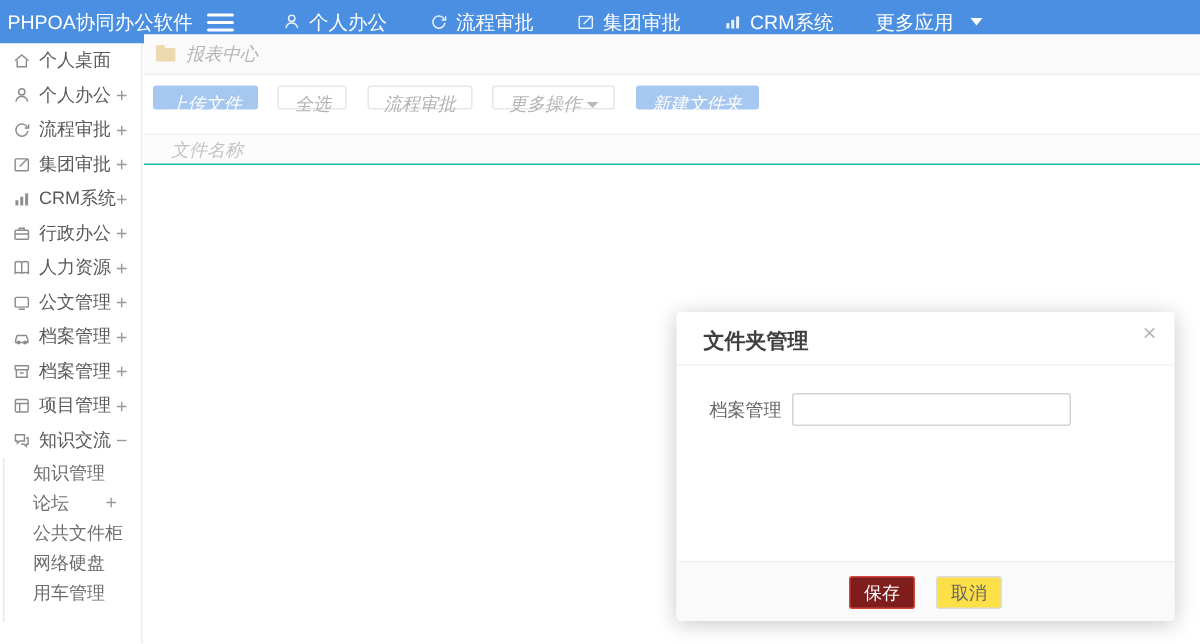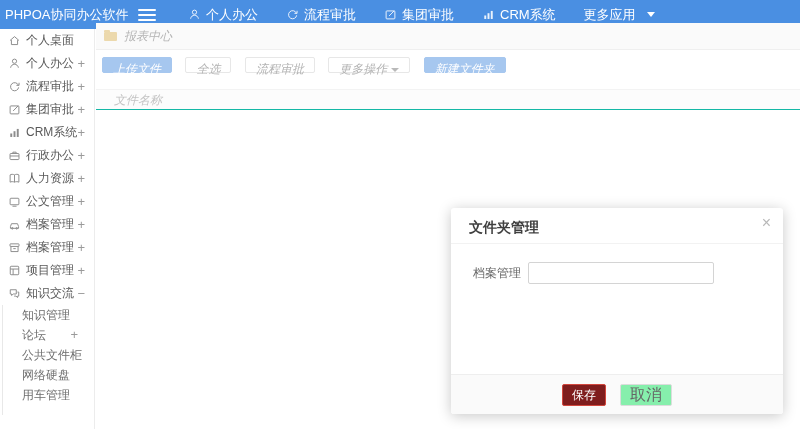--- a/index.html
+++ b/index.html
@@ -65,22 +65,22 @@
   .modal-body { padding-top:18px; }
   .form-row { display:flex; align-items:center; }
   .form-label { width:66px; padding-left:22px; font-size:12px; color:#666; white-space:nowrap; }
   .form-input { margin-left:11px; width:186px; height:22px; border:1px solid #d4d4d4;
     border-radius:2px; font-size:12px; padding:0 6px; color:#333; outline:none; }
   .modal-footer { position:absolute; left:0; bottom:0; width:100%; height:40px;
     background:#fafafa; border-top:1px solid #eee; border-radius:0 0 3px 3px;
     display:flex; align-items:center; justify-content:center; gap:14px; }
   .btn-save { height:22px; padding:0 9px; background:#7f1d1d; border:1px solid #d2463c;
     color:#fff; font-size:12px; border-radius:2px; cursor:pointer; line-height:20px; }
-  .btn-cancel { height:22px; padding:0 9px; background:#86efac; border:1px solid #dcdcdc;
-    color:#666; font-size:16px; border-radius:2px; cursor:pointer; line-height:20px; }
+  .btn-cancel { height:22px; padding:0 9px; background:#fde047; border:1px solid #dcdcdc;
+    color:#666; font-size:12px; border-radius:2px; cursor:pointer; line-height:20px; }
   svg { fill:none; stroke:currentColor; stroke-width:1.2; }
   svg.fillbars { fill:currentColor; stroke:none; }
 </style>
 </head>
 <body>
 
 <svg width="0" height="0" style="position:absolute">
   <defs>
     <symbol id="i-home" viewBox="0 0 16 16">
         <path d="M2.5 8 8 3.2 13.5 8"></path>

